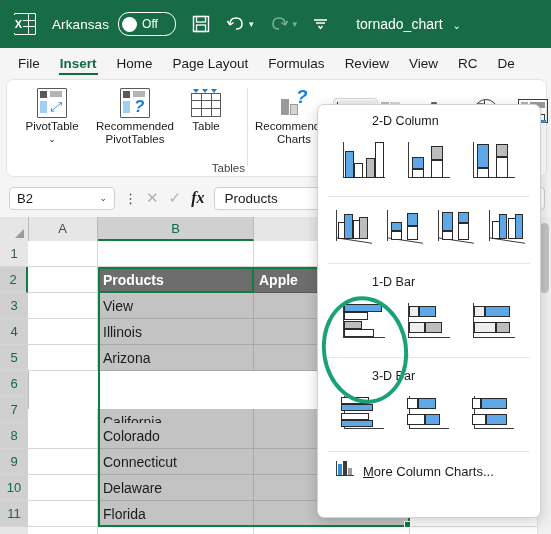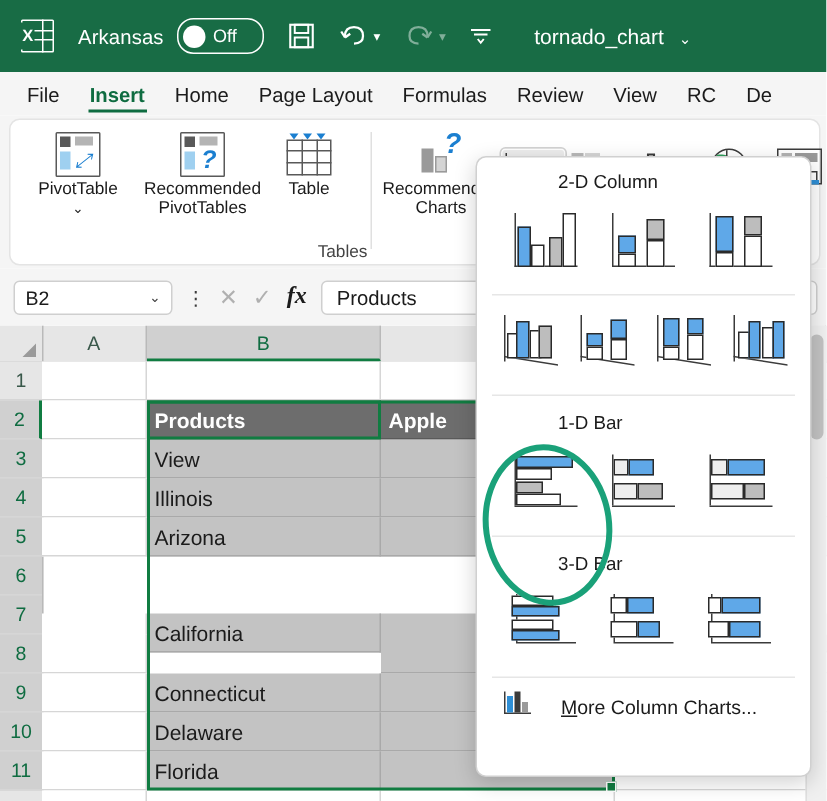--- a/index.html
+++ b/index.html
@@ -169,21 +169,21 @@
   .gallery{
     position:absolute;left:317px;top:104px;width:222px;height:412px;background:#ffffff;
     border:1px solid #d0d0d0;border-radius:7px;box-shadow:0 4px 14px rgba(0,0,0,.18);
     overflow:hidden;
   }
   .gsec-title{font-size:12.5px;font-weight:normal;color:#1b1b1b;padding:9px 0 4px 18px;margin-left:36px;}
   .gsec-row{display:flex;padding:0 0 6px 14px;}
   .gitem{width:62px;height:56px;margin-right:3px;display:flex;align-items:center;justify-content:center;cursor:pointer;border-radius:3px;}
   .gsep{height:1px;background:#e6e6e6;margin:2px 10px;}
   .gfoot{display:flex;align-items:center;height:34px;padding-left:18px;cursor:pointer;}
-  .gfoot .lbl{font-size:13px;color:#1b1b1b;margin-left:20px;}
+  .gfoot .lbl{font-size:13px;color:#1b1b1b;margin-left:9px;}
   .gfoot .lbl u{text-decoration:underline;}
 
   
   .th{position:relative;}
   .axl{position:absolute;background:#3b3b3b;}
   .bar{position:absolute;box-sizing:border-box;}
   .blue{background:#5fa8e8;border:1px solid #2a2a2a;}
   .gray{background:#bdbdbd;border:1px solid #2a2a2a;}
   .white{background:#ffffff;border:1px solid #2a2a2a;}
   .lgray{background:#eeeeee;border:1px solid #2a2a2a;}
@@ -444,20 +444,21 @@
         <div class="scell" style="left:382px;width:141px;"></div>
       </div>
       <div class="srow" style="top:168px;">
         <div class="scell" style="left:0px;width:70px;"></div>
         <div class="scell tblbody" style="left:70px;width:156px;">California</div>
         <div class="scell tblbody" style="left:226px;width:156px;"></div>
         <div class="scell" style="left:382px;width:141px;"></div>
       </div>
       <div class="srow" style="top:182px;">
         <div class="scell" style="left:0px;width:70px;"></div>
+        <div class="scell tblbody" style="left:70px;width:156px;">Colorado</div>
         <div class="scell tblbody" style="left:226px;width:156px;"></div>
         <div class="scell" style="left:382px;width:141px;"></div>
       </div>
       <div class="srow" style="top:208px;">
         <div class="scell" style="left:0px;width:70px;"></div>
         <div class="scell tblbody" style="left:70px;width:156px;">Connecticut</div>
         <div class="scell tblbody" style="left:226px;width:156px;"></div>
         <div class="scell" style="left:382px;width:141px;"></div>
       </div>
       <div class="srow" style="top:234px;">

